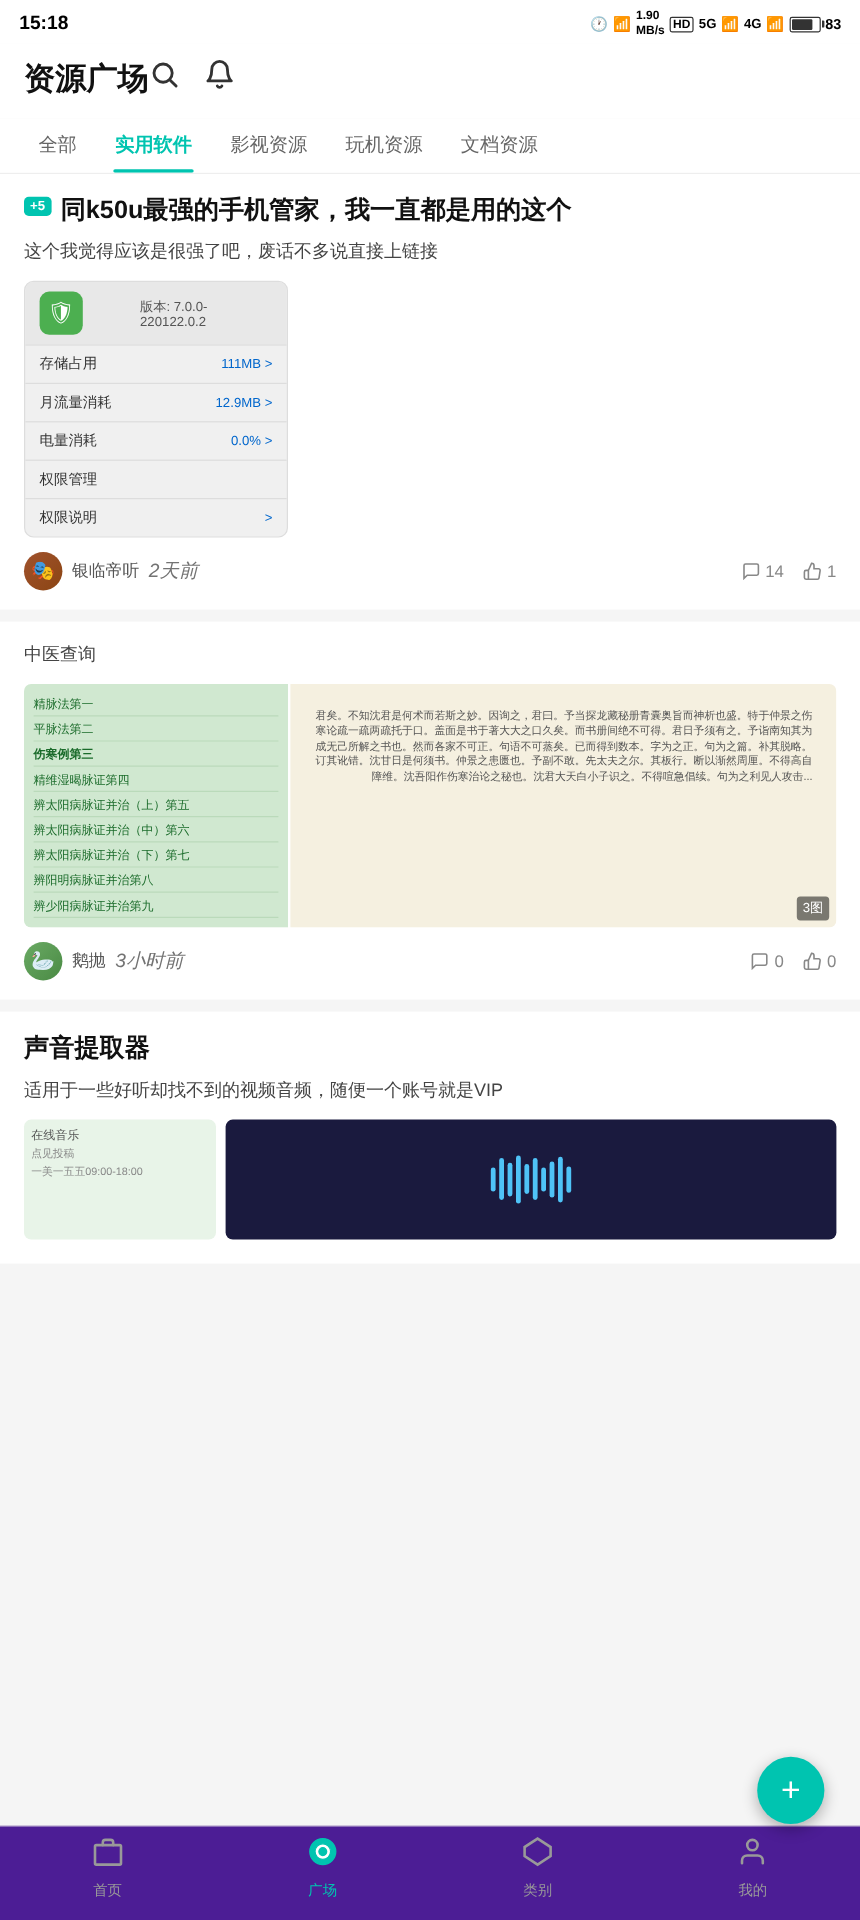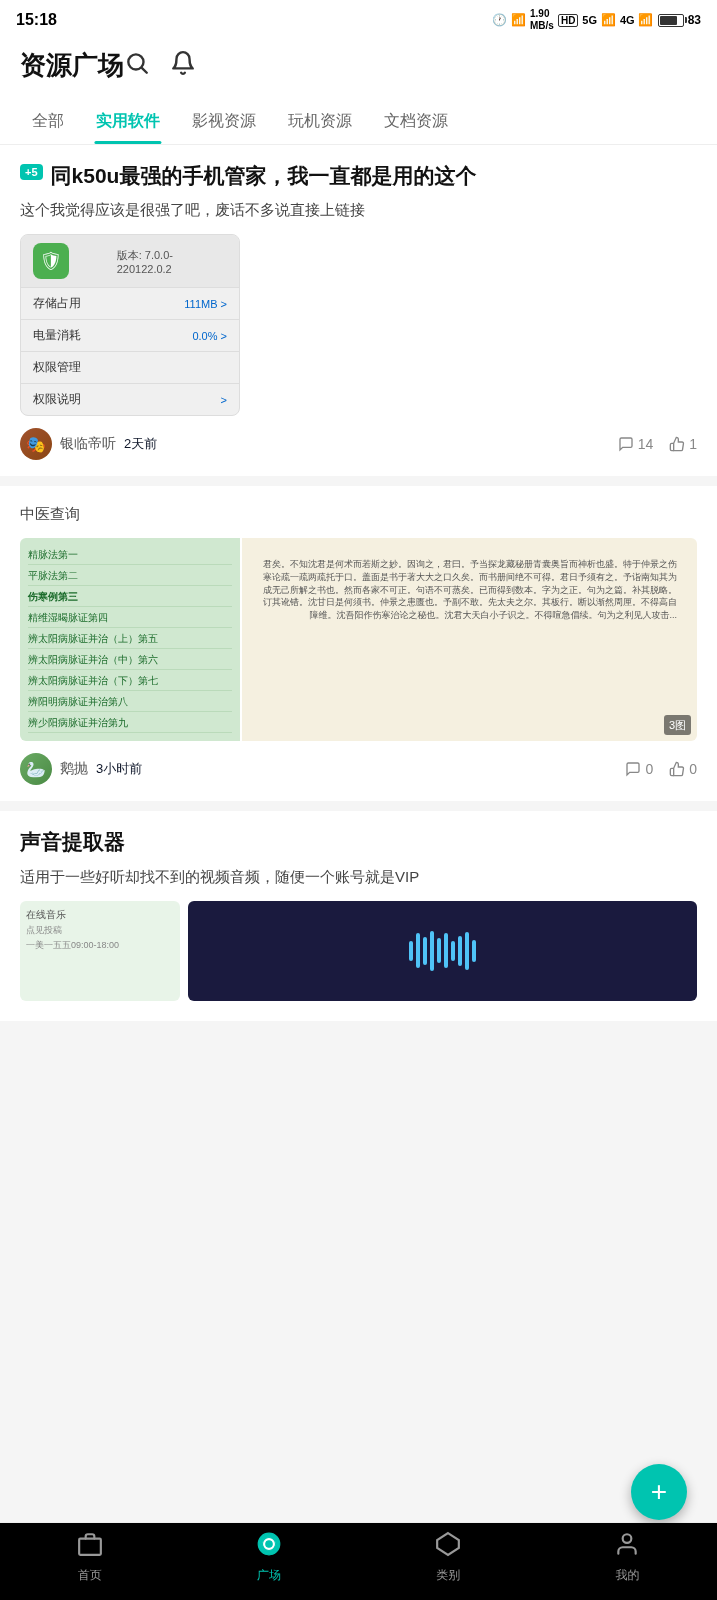--- a/index.html
+++ b/index.html
@@ -214,21 +214,21 @@
       border-radius: 50%;
       background: #ccc;
       overflow: hidden;
       display: flex;
       align-items: center;
       justify-content: center;
       font-size: 14px;
       color: #666;
     }
     .author-name { font-size: 14px; color: #555; }
-    .post-time { font-size: 13px; color: #0f172a; }
+    .post-time { font-size: 16px; color: #737373; font-style: italic; }
     .post-stats {
       display: flex;
       gap: 16px;
       align-items: center;
     }
     .stat-item {
       display: flex;
       align-items: center;
       gap: 4px;
       font-size: 14px;
@@ -341,21 +341,21 @@
       color: #fff;
       z-index: 100;
     }
 
     
     .bottom-nav {
       position: fixed;
       bottom: 0;
       left: 0;
       width: 717px;
-      background: #000000;
+      background: #4c1d95;
       border-top: 1px solid #eee;
       display: flex;
       justify-content: space-around;
       padding: 8px 0 16px;
     }
     .nav-item {
       display: flex;
       flex-direction: column;
       align-items: center;
       gap: 4px;
@@ -448,20 +448,24 @@
     <div class="post-image-container">
       <div class="app-info-header">
         <div class="app-icon-placeholder">🛡</div>
         <div class="app-info-text">版本: 7.0.0-220122.0.2</div>
       </div>
       <div class="app-info-row">
         <span>存储占用</span>
         <span class="val">111MB &gt;</span>
       </div>
       <div class="app-info-row">
+        <span>月流量消耗</span>
+        <span class="val">12.9MB &gt;</span>
+      </div>
+      <div class="app-info-row">
         <span>电量消耗</span>
         <span class="val">0.0% &gt;</span>
       </div>
       <div class="app-info-row">
         <span>权限管理</span>
         <span></span>
       </div>
       <div class="app-info-row">
         <span>权限说明</span>
         <span class="val">&gt;</span>

